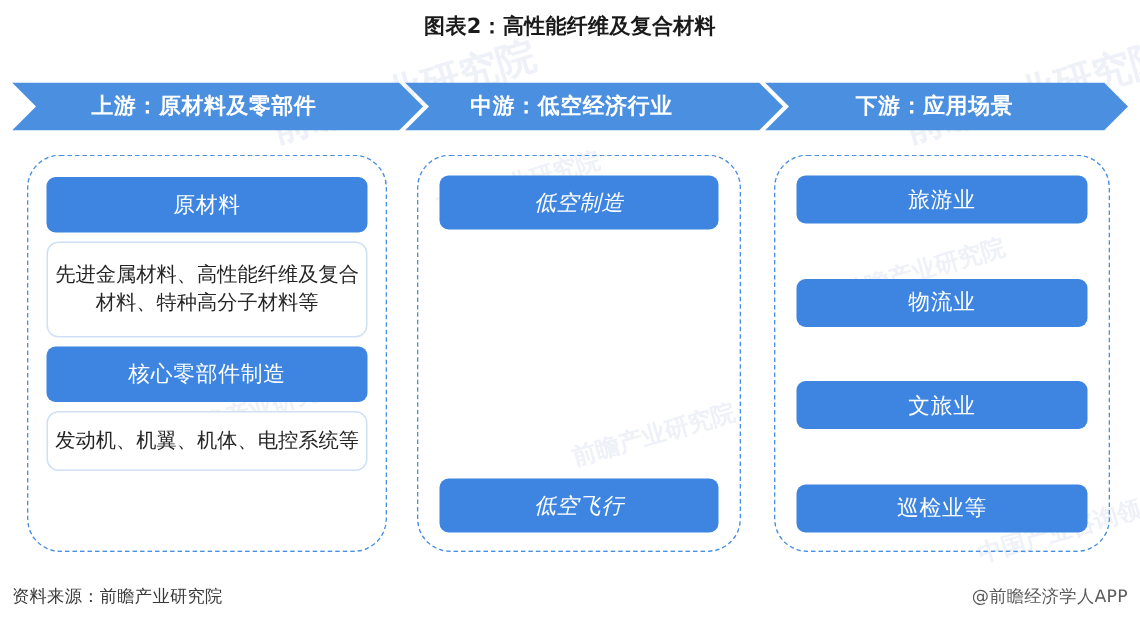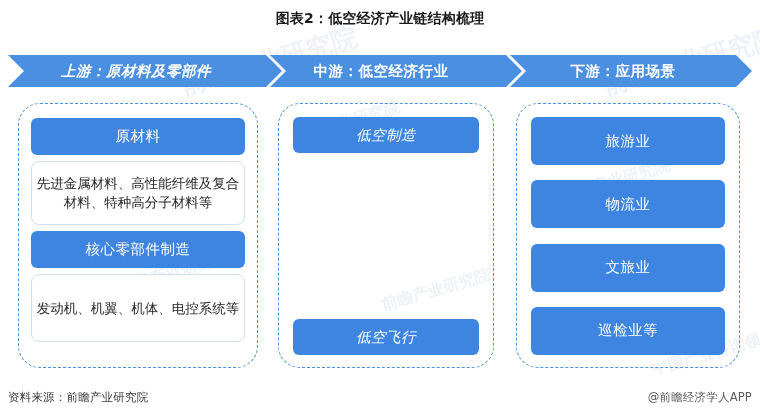--- a/index.html
+++ b/index.html
@@ -45,21 +45,21 @@
     top: 55px;
     height: 32px;
     line-height: 32px;
     font-size: 14.5px;
     font-weight: bold;
     color: #ffffff;
     text-align: center;
     letter-spacing: 0.5px;
     white-space: nowrap;
   }
-  .chev-label.up   { left: 18px;  width: 236px; font-style: italic; }
+  .chev-label.up   { left: 18px;  width: 236px; }
   .chev-label.mid  { left: 268px; width: 226px; }
   .chev-label.down { left: 508px; width: 230px; }
 
   
   .col {
     position: absolute;
     top: 103px;
     height: 265px;
     border: 1.6px dashed #4a90e2;
     border-radius: 22px;
@@ -93,40 +93,40 @@
     display: flex;
     align-items: center;
     justify-content: center;
     width: 100%;
     box-sizing: border-box;
     letter-spacing: 0.5px;
     white-space: nowrap;
   }
   .col-up .pill   { height: 37px; }
   .col-mid .pill  { height: 36px; }
-  .col-down .pill { height: 48px; }
+  .col-down .pill { height: 32px; }
 
   
   .detail {
     background: #ffffff;
     border: 1px solid #cfe0f5;
     border-radius: 8px;
     color: #262626;
     font-size: 13.5px;
     line-height: 19px;
     text-align: center;
     width: 100%;
     box-sizing: border-box;
     padding: 6px 4px;
     display: flex;
     align-items: center;
     justify-content: center;
   }
   .detail.tall  { height: 64px; }
-  .detail.short { height: 68px; }
+  .detail.short { height: 40px; }
 
   
   .footer-source {
     position: absolute;
     left: 8px;
     top: 390px;
     font-size: 11.5px;
     color: #3a3a3a;
     letter-spacing: 0.2px;
   }
@@ -148,21 +148,21 @@
     pointer-events: none;
     white-space: nowrap;
     transform: rotate(-16deg);
     user-select: none;
   }
   .wm.small { font-size: 16px; }
 </style>
 </head>
 <body>
 
-<div class="chart-title">图表2：低空经济产业链结构梳理</div>
+<div class="chart-title">图表2：高性能纤维及复合材料</div>
 
 <div class="wm" style="left:178px; top:44px;">前瞻产业研究院</div>
 <div class="wm" style="left:600px; top:44px;">前瞻产业研究院</div>
 <div class="wm small" style="left:290px; top:112px;">前瞻产业研究院</div>
 <div class="wm small" style="left:118px; top:262px;">前瞻产业研究院</div>
 <div class="wm small" style="left:380px; top:280px;">前瞻产业研究院</div>
 <div class="wm small" style="left:560px; top:170px;">前瞻产业研究院</div>
 <div class="wm small" style="left:650px; top:340px;">中国产业咨询领导者</div>
 
 <div class="chevron-band">

